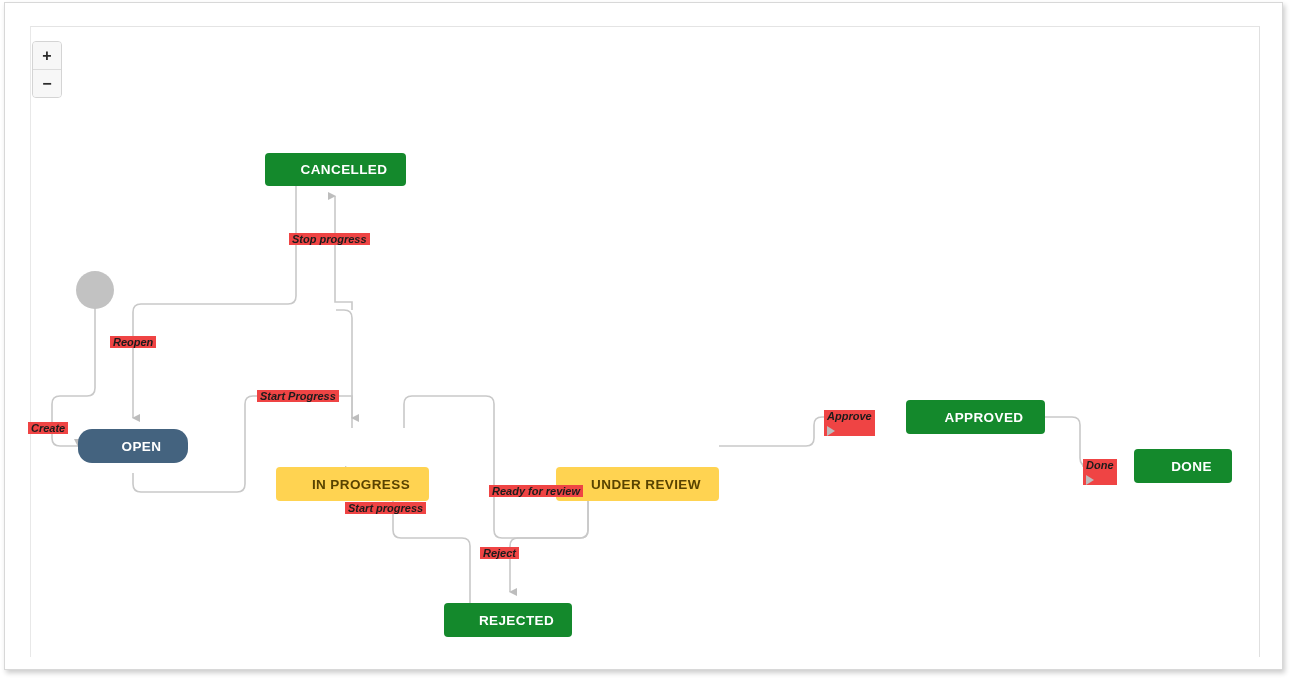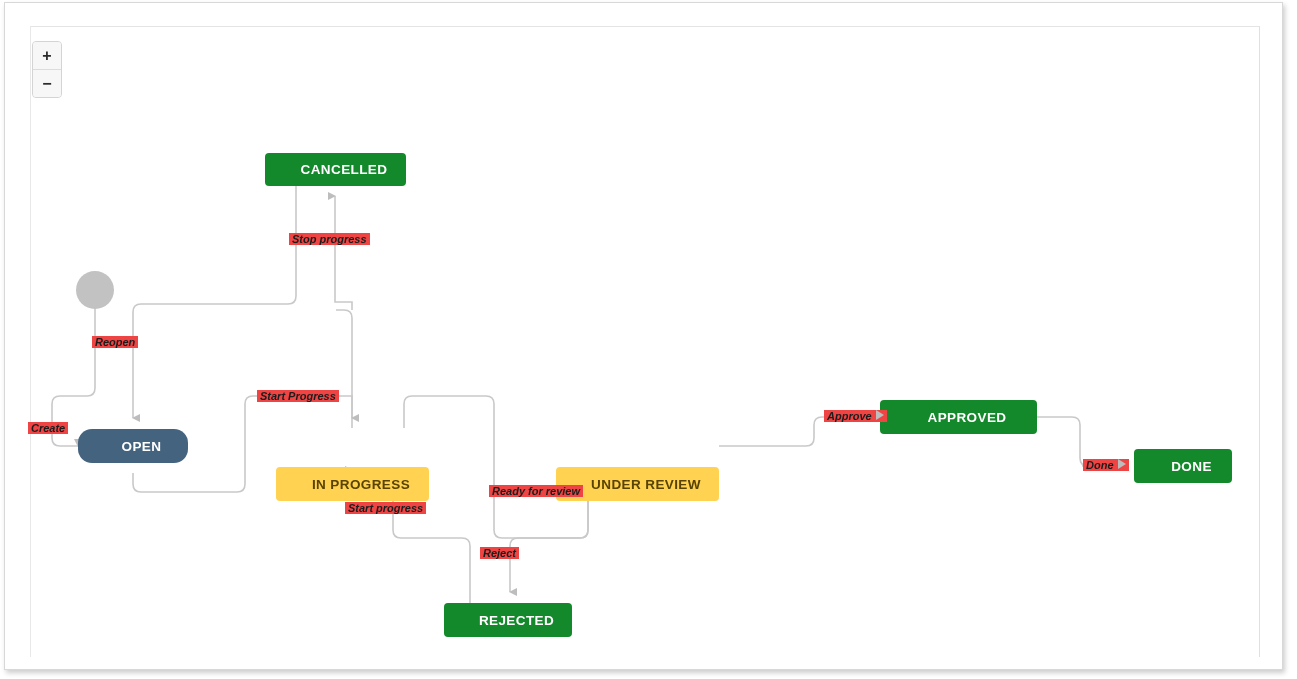--- a/index.html
+++ b/index.html
@@ -119,20 +119,21 @@
     white-space: nowrap;
     background: #ef4444;
     padding: 0 3px;
     font-family: "Liberation Sans", sans-serif;
     font-style: italic;
   }
   .edge-label.with-arrow {
     display: flex;
     align-items: flex-start;
     gap: 4px;
+    flex-direction: column;
   }
   .tri-right {
     width: 0;
     height: 0;
     border-top: 5px solid transparent;
     border-bottom: 5px solid transparent;
     border-left: 8px solid #bdbdbd;
   }
 </style>
 </head>
@@ -186,29 +187,29 @@
 <div id="node-start" style="left:76px; top:271px;"></div>
 
 <div class="node green" style="left:265px; top:153px; width:141px; height:33px;">CANCELLED</div>
 
 <div class="node blue" style="left:78px; top:429px; width:110px; height:34px;border-radius:14px;">OPEN</div>
 
 <div class="node amber" style="left:276px; top:429px; width:153px; height:34px;">IN PROGRESS</div>
 
 <div class="node amber" style="left:556px; top:429px; width:163px; height:34px;">UNDER REVIEW</div>
 
-<div class="node green" style="left:880px; top:400px; width:157px; height:34px;">APPROVED</div>
+<div class="node green" style="left:906px; top:400px; width:139px; height:34px;">APPROVED</div>
 
 <div class="node green" style="left:1134px; top:449px; width:98px; height:34px;">DONE</div>
 
 <div class="node green" style="left:444px; top:603px; width:128px; height:34px;">REJECTED</div>
 
 <div class="edge-label" style="left:289px; top:233px;">Stop progress</div>
 
-<div class="edge-label" style="left:92px; top:336px;">Reopen</div>
+<div class="edge-label" style="left:110px; top:336px;">Reopen</div>
 
 <div class="edge-label" style="left:28px; top:422px;">Create</div>
 
 <div class="edge-label" style="left:257px; top:390px;">Start Progress</div>
 
 <div class="edge-label" style="left:345px; top:502px;">Start progress</div>
 
 <div class="edge-label" style="left:489px; top:485px;">Ready for review</div>
 
 <div class="edge-label" style="left:480px; top:547px;">Reject</div>

